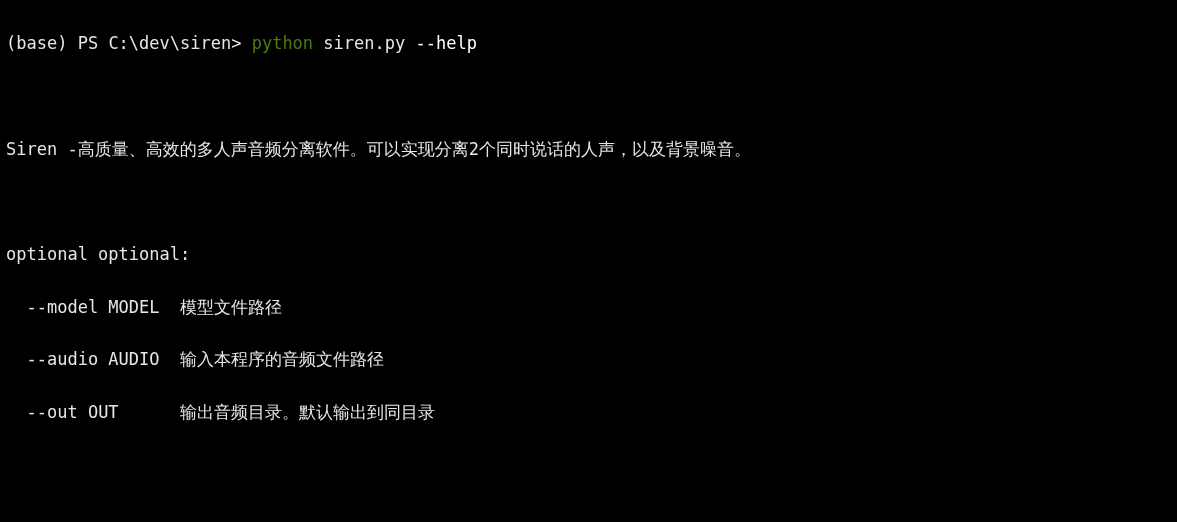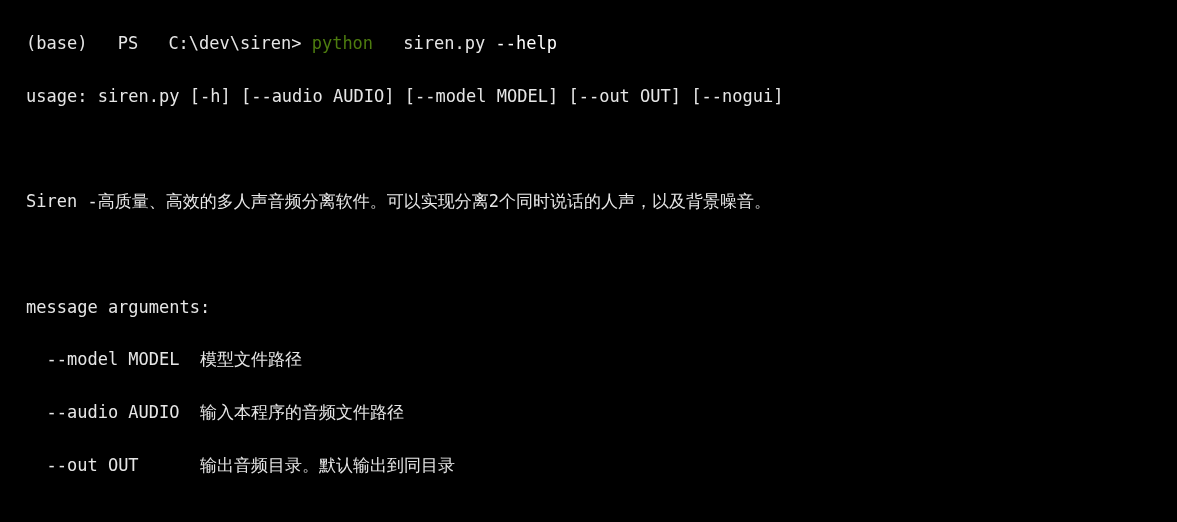--- a/index.html
+++ b/index.html
@@ -12,34 +12,33 @@
     line-height: 1.55;
     width: 1177px;
     height: 522px;
     overflow: hidden;
   }
   .terminal {
     padding: 4px 6px;
     white-space: pre-wrap;
     word-break: break-all;
   }
-  .white { color: #e6e6e6; margin-left: 20px; }
+  .white { color: #e6e6e6; }
   .yellow { color: #4d7c0f; }
   .gray { color: #ffffff; }
 </style>
 </head>
 <body>
 
 <div class="terminal">
 <div><span class="white">(base) </span><span class="white">PS </span><span class="white">C:\dev\siren&gt; </span><span class="yellow">python </span><span class="white">siren.py </span><span class="gray">--help</span></div>
-<div class="white">usage: siren.py [-h] [--audio AUDIO] [--model MODEL] [--out OUT] [--nogui]</div>
 <div class="white"> </div>
 <div class="white">Siren -高质量、高效的多人声音频分离软件。可以实现分离2个同时说话的人声，以及背景噪音。</div>
 <div class="white"> </div>
-<div class="white">message arguments:</div>
+<div class="white">optional optional:</div>
 <div class="white">  --model MODEL  模型文件路径</div>
 <div class="white">  --audio AUDIO  输入本程序的音频文件路径</div>
 <div class="white">  --out OUT      输出音频目录。默认输出到同目录</div>
 
 
 
 
 
 
 

